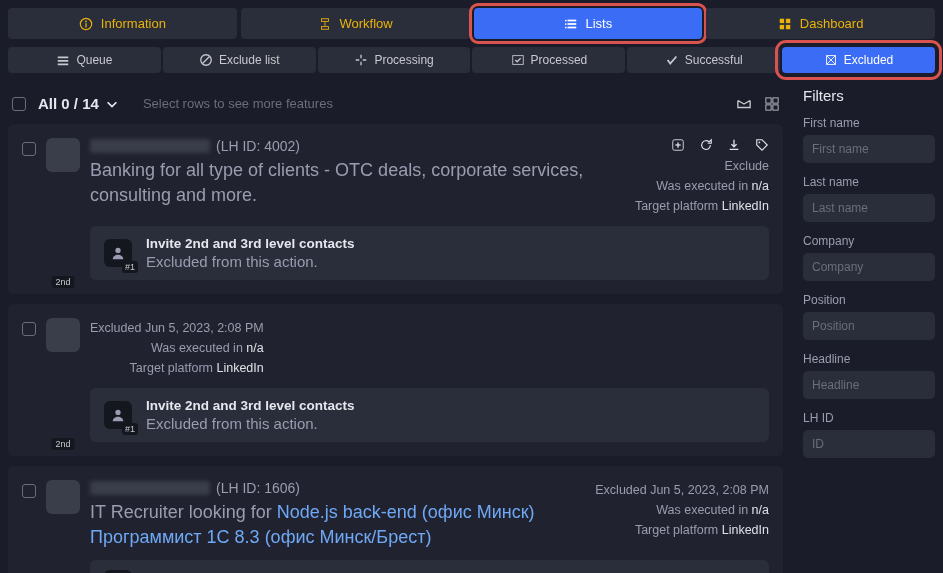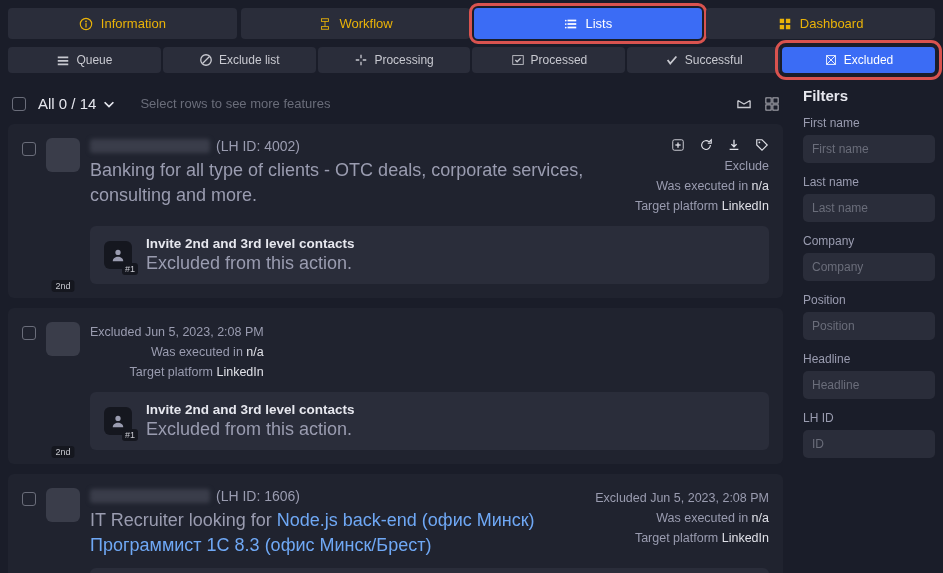--- a/index.html
+++ b/index.html
@@ -71,21 +71,21 @@
   align-items: center;
   gap: 12px;
   padding: 8px 4px 12px;
 }
 .checkbox {
   width: 14px; height: 14px;
   border: 1.5px solid #6a6d7a;
   border-radius: 3px;
   cursor: pointer;
 }
-.count-label { font-weight: 400; font-size: 15px; color: #e6e7ee; display: flex; align-items: center; gap: 6px; }
+.count-label { font-weight: 700; font-size: 15px; color: #e6e7ee; display: flex; align-items: center; gap: 6px; }
 .hint-text { color: #6a6d7a; font-size: 13px; margin-left: 12px; }
 .header-icons { margin-left: auto; display: flex; gap: 14px; }
 
 
 .card {
   background: #20232f;
   border-radius: 6px;
   padding: 14px;
   margin-bottom: 10px;
   display: flex;
@@ -153,24 +153,24 @@
 .action-badge {
   position: absolute;
   bottom: -6px; right: -6px;
   background: #15171f;
   font-size: 9px;
   padding: 1px 3px;
   border-radius: 3px;
   color: #c8c9d0;
 }
 .action-text .title { color: #e6e7ee; font-weight: 600; font-size: 13.5px; }
-.action-text .sub { color: #9a9cb0; font-size: 18px; margin-top: 2px; }
-
-
-.filters-title { font-size: 15px; color: #e6e7ee; font-weight: 700; margin-bottom: 12px; }
+.action-text .sub { color: #9a9cb0; font-size: 15px; margin-top: 2px; }
+
+
+.filters-title { font-size: 15px; color: #e6e7ee; font-weight: 400; margin-bottom: 12px; }
 .filter-label { font-size: 12px; color: #9a9cb0; margin-bottom: 5px; margin-top: 12px; }
 .filter-input {
   width: 100%;
   background: #2a2d3a;
   border: none;
   border-radius: 5px;
   padding: 7px 9px;
   color: #c8c9d0;
   font-size: 12px;
 }

